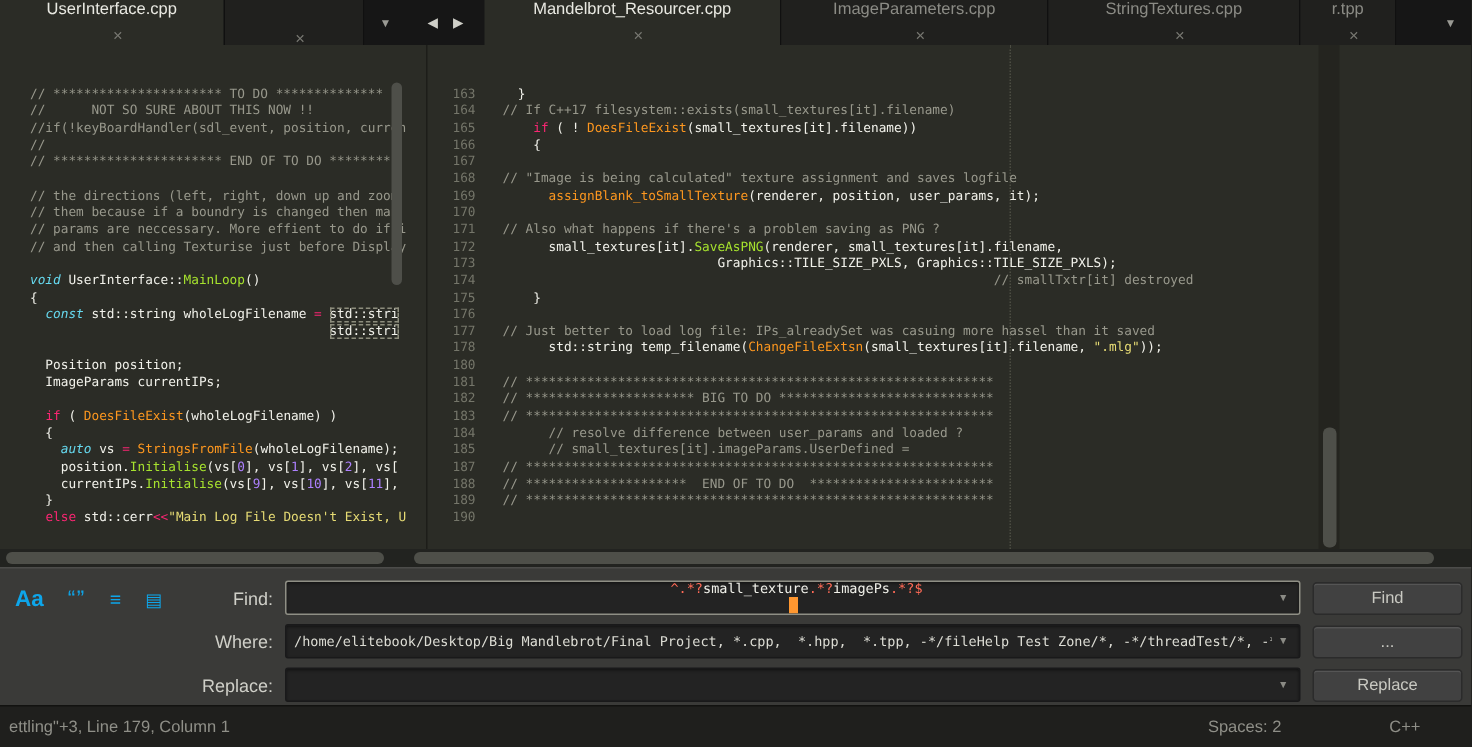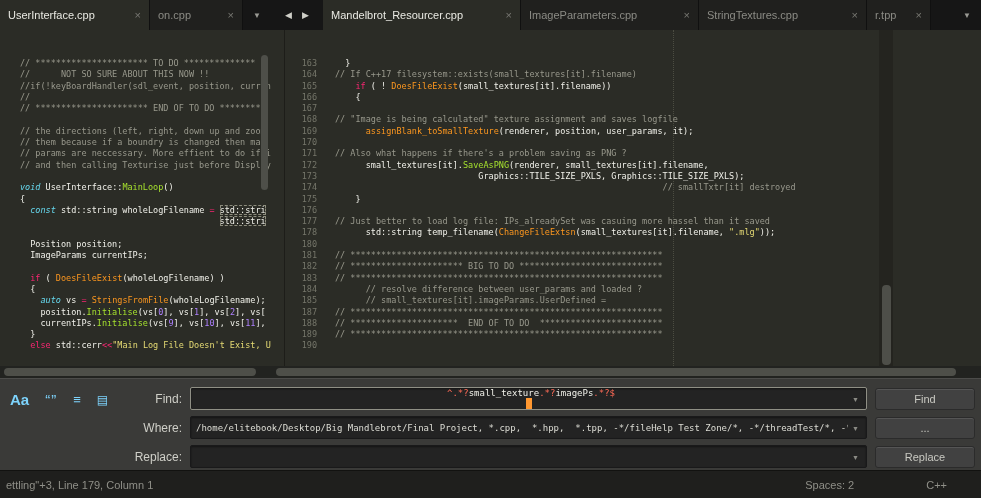--- a/index.html
+++ b/index.html
@@ -4,21 +4,21 @@
 <style>
   html,body{margin:0;padding:0;background:#1a1a1a;}
   .window{position:relative;width:981px;height:498px;overflow:hidden;background:#2b2c26;
           font-family:"Liberation Sans",sans-serif;}
 
   
   .tabbar{position:absolute;top:0;left:0;width:981px;height:30px;background:#161616;
           display:flex;align-items:stretch;}
   .tab{display:flex;align-items:center;justify-content:space-between;box-sizing:border-box;
        padding:0 8px;border-right:1px solid #101010;font-size:11px;color:#8b8b85;
-       background:#20201e;overflow:hidden;white-space:nowrap;cursor:default;}
+       background:#20201e;overflow:hidden;white-space:nowrap;cursor:default;flex-direction:column;}
   .tab.active{background:#2b2c26;color:#e9e9e2;}
   .tlabel{overflow:hidden;white-space:nowrap;}
   .tclose{color:#787872;font-size:11px;margin-left:8px;}
   .tovl{display:flex;align-items:center;justify-content:center;color:#9a9a94;font-size:8px;width:28px;}
   .tnav{display:flex;align-items:center;justify-content:center;gap:10px;width:52px;color:#cfcfc8;font-size:9px;}
 
   
   .editors{position:absolute;top:30px;left:0;width:893px;height:348px;background:#2b2c26;}
   .pane{position:absolute;top:0;height:348px;overflow:hidden;}
   .pane-left{left:0;width:272px;}
@@ -44,21 +44,21 @@
   .vtrack-right{position:absolute;right:0;top:0;width:14px;height:336px;background:#24241f;}
   .vthumb.right{right:2px;top:255px;width:9px;height:80px;}
   .htrack{position:absolute;left:0;top:336px;width:981px;height:12px;background:#222320;}
   .hthumb{position:absolute;top:338px;height:8px;border-radius:4px;background:#4e4f49;}
   .hthumb.l{left:4px;width:252px;}
   .hthumb.r{left:276px;width:680px;}
 
   
   .findpanel{position:absolute;top:378px;left:0;width:981px;height:92px;background:#3a3a38;
              border-top:1px solid #4c4c4a;box-sizing:border-box;padding-top:5px;}
-  .toggles{position:absolute;left:10px;top:12px;display:flex;gap:16px;align-items:center;color:#7dd3fc;}
+  .toggles{position:absolute;left:10px;top:12px;display:flex;gap:16px;align-items:center;color:#0ea5e9;}
   .tgl{cursor:default;}
   .tgl.aa{font-size:15px;font-weight:bold;}
   .tgl.qq{font-size:15px;letter-spacing:1px;}
   .tgl.ctx{font-size:13px;}
   .tgl.buf{font-size:12px;}
   .frow{display:flex;align-items:center;height:29px;}
   .frow label{flex:0 0 182px;text-align:right;padding-right:8px;font-size:12px;color:#cfcfc8;}
   .finput{position:relative;flex:1;height:21px;margin-right:8px;background:#232323;
           border:1px solid #19191a;border-radius:2px;box-shadow:inset 0 1px 2px rgba(0,0,0,.45);
           display:flex;align-items:center;overflow:hidden;}

